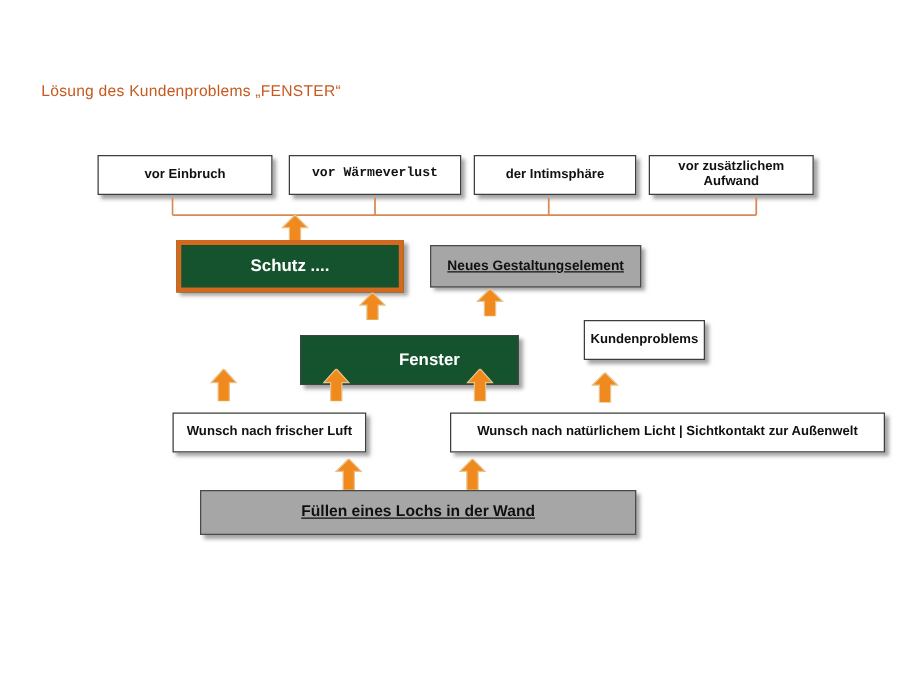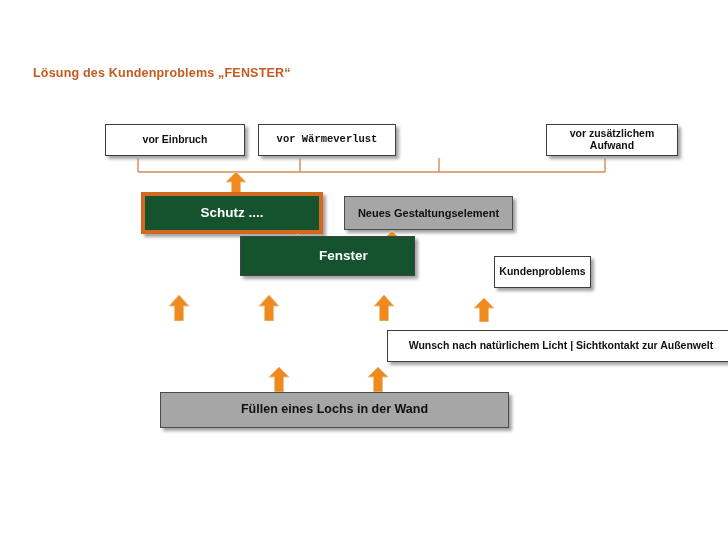--- a/index.html
+++ b/index.html
@@ -17,21 +17,21 @@
     background: #ffffff;
     overflow: hidden;
   }
 
   
   .title {
     position: absolute;
     left: 33px;
     top: 66px;
     font-size: 12.5px;
-    font-weight: bold;
+    font-weight: normal;
     color: #C55A21;
     letter-spacing: 0.2px;
     white-space: nowrap;
   }
 
   
   .node {
     position: absolute;
     box-sizing: border-box;
     display: flex;
@@ -42,30 +42,30 @@
     box-shadow: 3px 3px 3px rgba(90,90,90,0.55);
   }
 
   
   .node.white {
     background: #ffffff;
     border: 1px solid #3d3d3d;
     color: #111111;
     font-size: 10.5px;
     font-weight: bold;
-    margin-left: 27px;
   }
 
   
   .node.gray-light {
     background: #a6a6a6;
     border: 1px solid #4a4a4a;
     color: #101010;
     font-size: 11px;
     font-weight: bold;
+    text-decoration: underline;
   }
 
   
   .node.gray-dark {
     background: #14532d;
     border: 1px solid #3f4347;
     color: #ffffff;
     font-size: 13.5px;
     font-weight: bold;
   }
@@ -95,20 +95,23 @@
   <div class="title">Lösung des Kundenproblems „FENSTER“</div>
 
   <div class="node white" style="left:78px; top:124px; width:140px; height:32px;">
     <span>vor Einbruch</span>
   </div>
 
   <div class="node white" style="left:231px; top:124px; width:138px; height:32px;font-family:Liberation Mono, monospace;">
     <span>vor Wärmeverlust</span>
   </div>
 
+  <div class="node white" style="left:379px; top:124px; width:130px; height:32px;">
+    <span>der Intimsphäre</span>
+  </div>
 
   <div class="node white" style="left:519px; top:124px; width:132px; height:32px;">
     <span>vor zusätzlichem Aufwand</span>
   </div>
 
   <div class="bracket" style="left:137px; top:158px;">
     <svg width="470" height="20" viewBox="0 0 470 20">
       <g stroke="#D98A54" stroke-width="1.4" fill="none">
         <line x1="1" y1="0" x2="1" y2="14"></line>
         <line x1="163" y1="0" x2="163" y2="14"></line>
@@ -139,21 +142,21 @@
     </svg>
   </div>
 
   <div class="arrow" style="left:381px; top:231px;">
     <svg width="22" height="22" viewBox="0 0 22 22">
       <polygon points="11,0 21,10 15.5,10 15.5,22 6.5,22 6.5,10 1,10" fill="#F08A1E" stroke="#E8C38A" stroke-width="1"></polygon>
     </svg>
   </div>
 
 
-  <div class="node gray-dark" style="left:240px; top:236px; width:175px; height:40px;padding-left:32px;">
+  <div class="node gray-dark" style="left:240px; top:268px; width:175px; height:40px;padding-left:32px;">
     <span>Fenster</span>
   </div>
 
   <div class="node white" style="left:467px; top:256px; width:97px; height:32px;">
     <span>Kundenproblems</span>
   </div>
 
   <div class="arrow" style="left:168px; top:295px;">
     <svg width="22" height="26" viewBox="0 0 22 26">
       <polygon points="11,0 21,11 15.5,11 15.5,26 6.5,26 6.5,11 1,11" fill="#F08A1E" stroke="#E8C38A" stroke-width="1"></polygon>
@@ -171,20 +174,23 @@
       <polygon points="11,0 21,11 15.5,11 15.5,26 6.5,26 6.5,11 1,11" fill="#F08A1E" stroke="#E8C38A" stroke-width="1"></polygon>
     </svg>
   </div>
 
   <div class="arrow" style="left:473px; top:298px;">
     <svg width="22" height="24" viewBox="0 0 22 24">
       <polygon points="11,0 21,10 15.5,10 15.5,24 6.5,24 6.5,10 1,10" fill="#F08A1E" stroke="#E8C38A" stroke-width="1"></polygon>
     </svg>
   </div>
 
+  <div class="node white" style="left:138px; top:330px; width:155px; height:32px;">
+    <span>Wunsch nach frischer Luft</span>
+  </div>
 
   <div class="node white" style="left:360px; top:330px; width:348px; height:32px;">
     <span>Wunsch nach natürlichem Licht | Sichtkontakt zur Außenwelt</span>
   </div>
 
   <div class="arrow" style="left:268px; top:367px;">
     <svg width="22" height="25" viewBox="0 0 22 25">
       <polygon points="11,0 21,10 15.5,10 15.5,25 6.5,25 6.5,10 1,10" fill="#F08A1E" stroke="#E8C38A" stroke-width="1"></polygon>
     </svg>
   </div>

